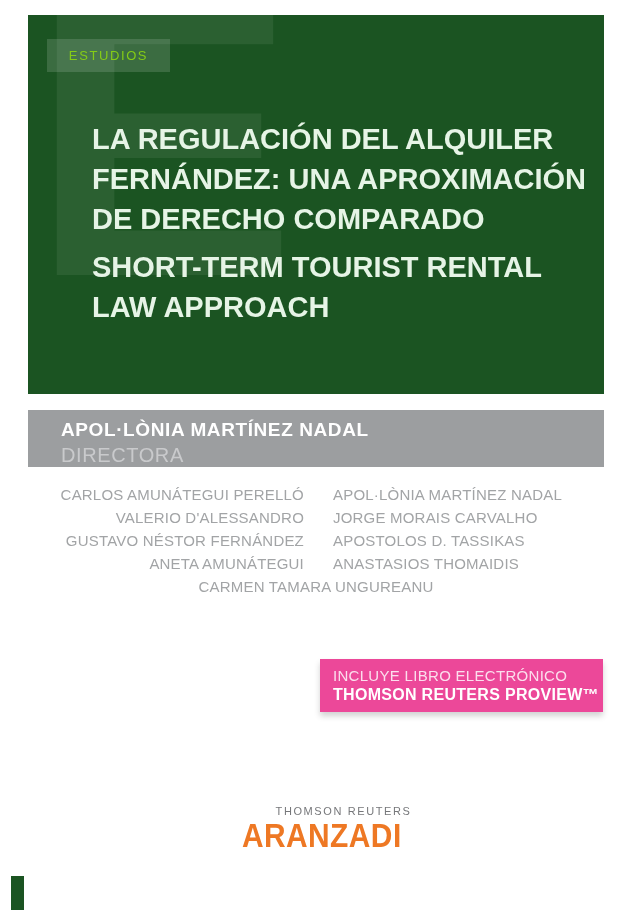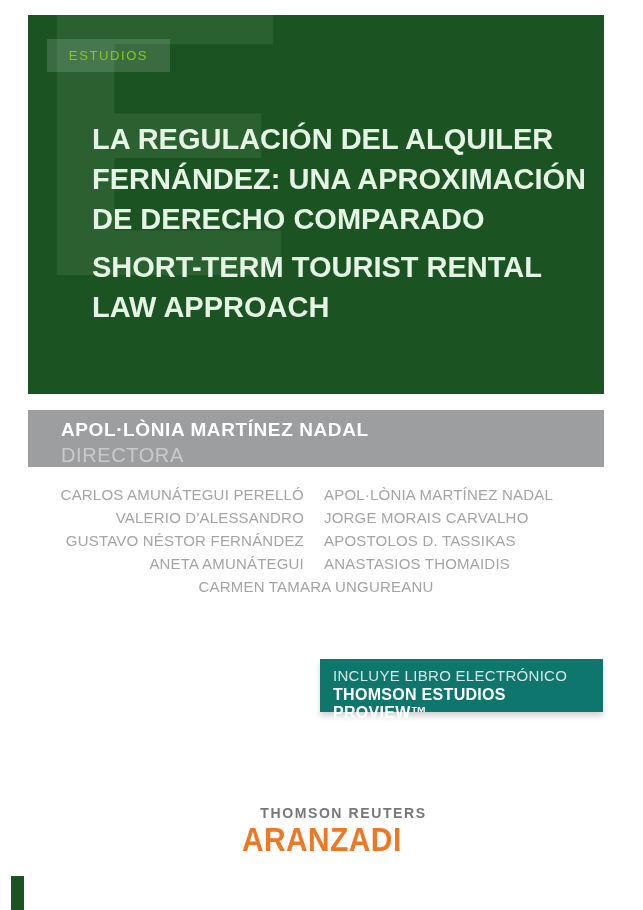--- a/index.html
+++ b/index.html
@@ -40,40 +40,40 @@
     background:#9c9ea0;box-sizing:border-box;padding:9px 0 0 33px;
   }
   .director-name{font-size:19px;font-weight:700;color:#ffffff;letter-spacing:0.6px;}
   .director-role{font-size:20px;color:#c9cacc;margin-top:3px;letter-spacing:0.6px;}
 
   
   .authors{
     position:absolute;left:28px;top:483px;width:576px;
     color:#a2a4a6;font-size:15px;letter-spacing:0.2px;
   }
-  .author-row{display:flex;gap:20px;line-height:23px;}
+  .author-row{display:flex;gap:29px;line-height:23px;}
   .author-cell-left{flex:0 0 276px;text-align:right;white-space:nowrap;}
   .author-cell-right{flex:1;text-align:left;white-space:nowrap;}
   .author-center{text-align:center;line-height:23px;width:100%;}
 
   
   .proview-badge{
     position:absolute;left:320px;top:659px;width:283px;height:53px;
-    background:#0f766e;box-sizing:border-box;padding:8px 0 0 13px;
+    background:#ec4899;box-sizing:border-box;padding:8px 0 0 13px;
     box-shadow:0 4px 6px rgba(0,0,0,0.18);
   }
   .badge-line1{font-size:15px;color:rgba(255,255,255,0.82);letter-spacing:0.3px;}
   .badge-line2{font-size:16px;font-weight:700;color:#ffffff;letter-spacing:0.3px;margin-top:2px;}
 
   
   .brand{
     position:absolute;left:0;top:805px;width:100%;text-align:center;
   }
   .brand-group{
-    font-size:14px;font-weight:700;color:#76777a;letter-spacing:1.6px;padding-left:44px;
+    font-size:11px;font-weight:400;color:#76777a;letter-spacing:1.6px;padding-left:44px;
   }
   .brand-imprint{
     display:inline-block;margin-top:1px;
     font-size:34px;font-weight:700;color:#ee7824;line-height:1;
     transform:scaleX(0.88);transform-origin:center;
     letter-spacing:0.5px;
   }
 
   
   .spine-strip{
@@ -124,21 +124,21 @@
     </div>
     <div class="author-row">
       <div class="author-cell-left">ANETA AMUNÁTEGUI</div>
       <div class="author-cell-right">ANASTASIOS THOMAIDIS</div>
     </div>
     <div class="author-center">CARMEN TAMARA UNGUREANU</div>
   </div>
 
   <div class="proview-badge">
     <div class="badge-line1">INCLUYE LIBRO ELECTRÓNICO</div>
-    <div class="badge-line2">THOMSON ESTUDIOS PROVIEW™</div>
+    <div class="badge-line2">THOMSON REUTERS PROVIEW™</div>
   </div>
 
   <div class="brand">
     <div class="brand-group">THOMSON REUTERS</div>
     <div class="brand-imprint">ARANZADI</div>
   </div>
 
   <div class="spine-strip"></div>
 
 </div>

